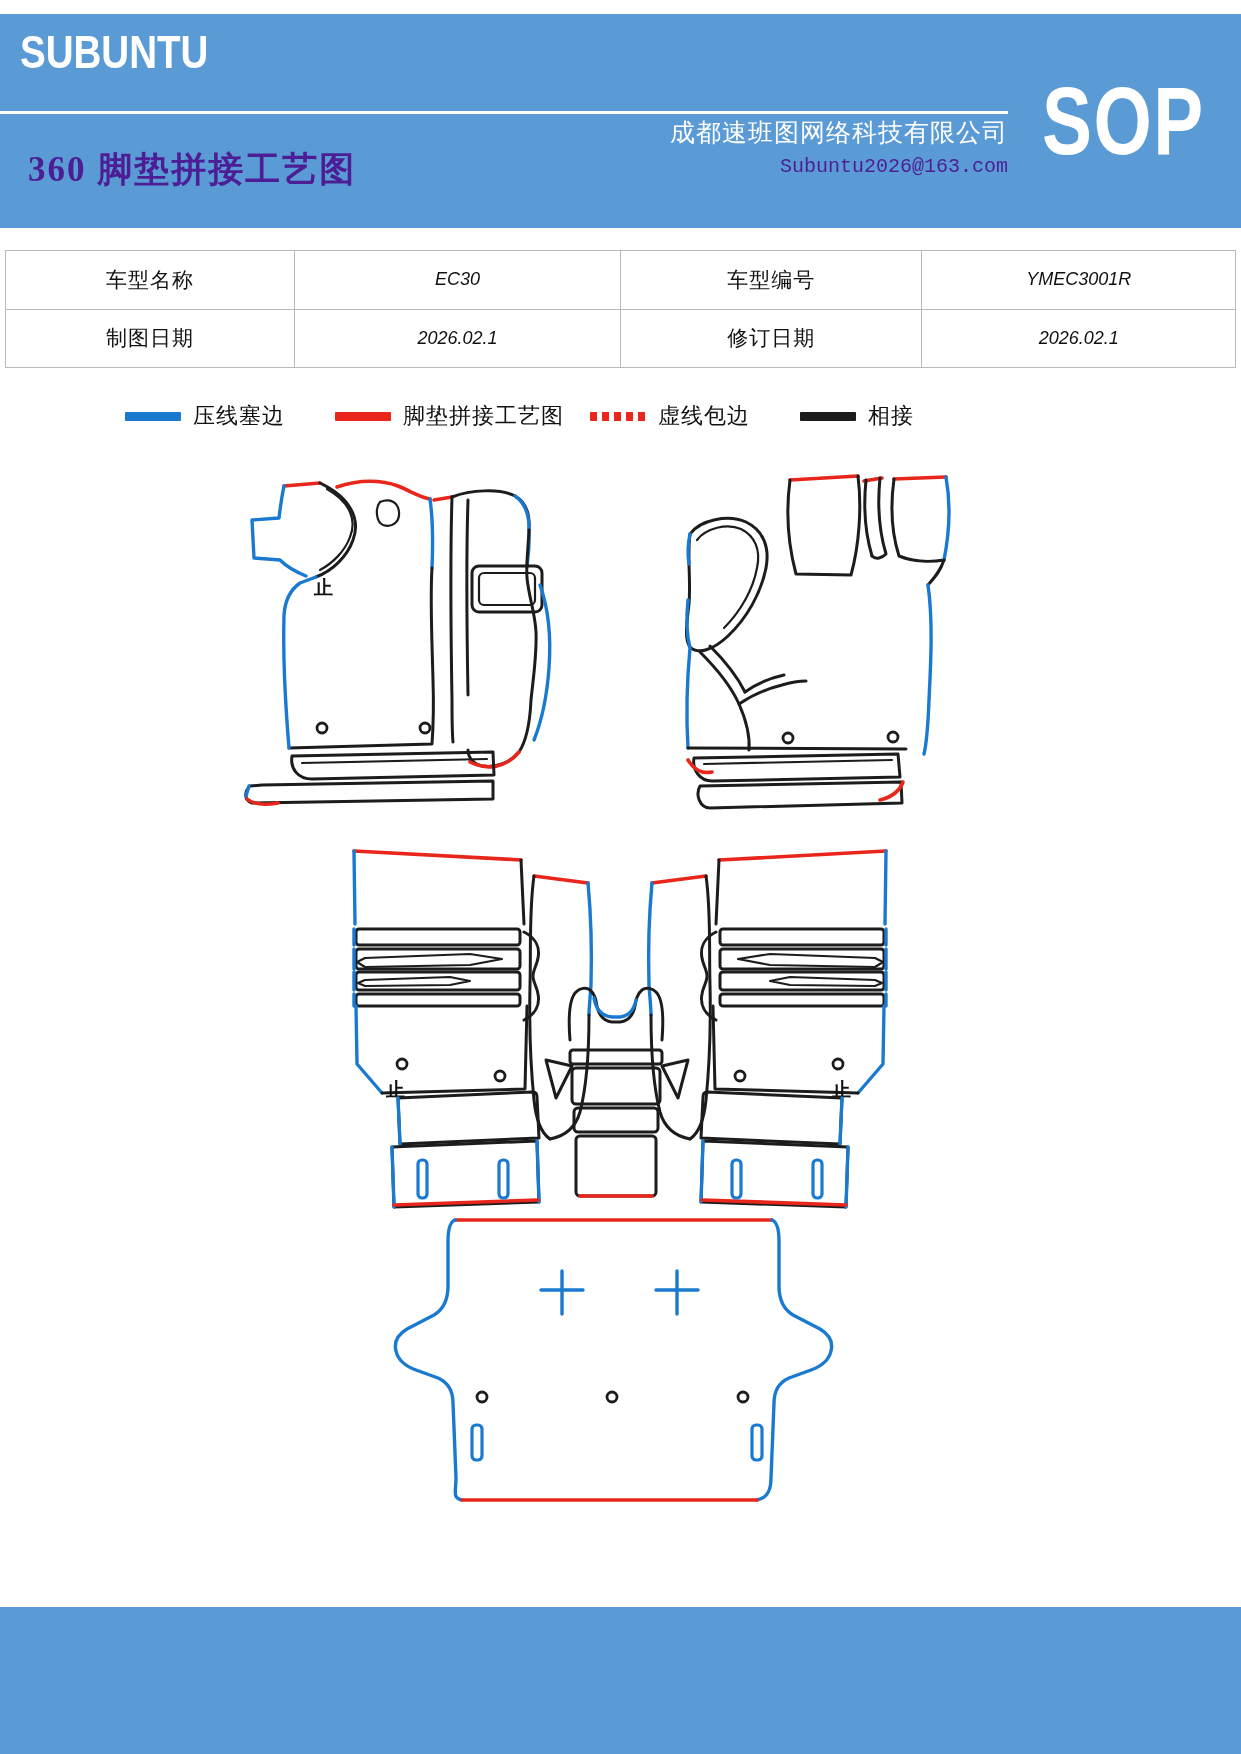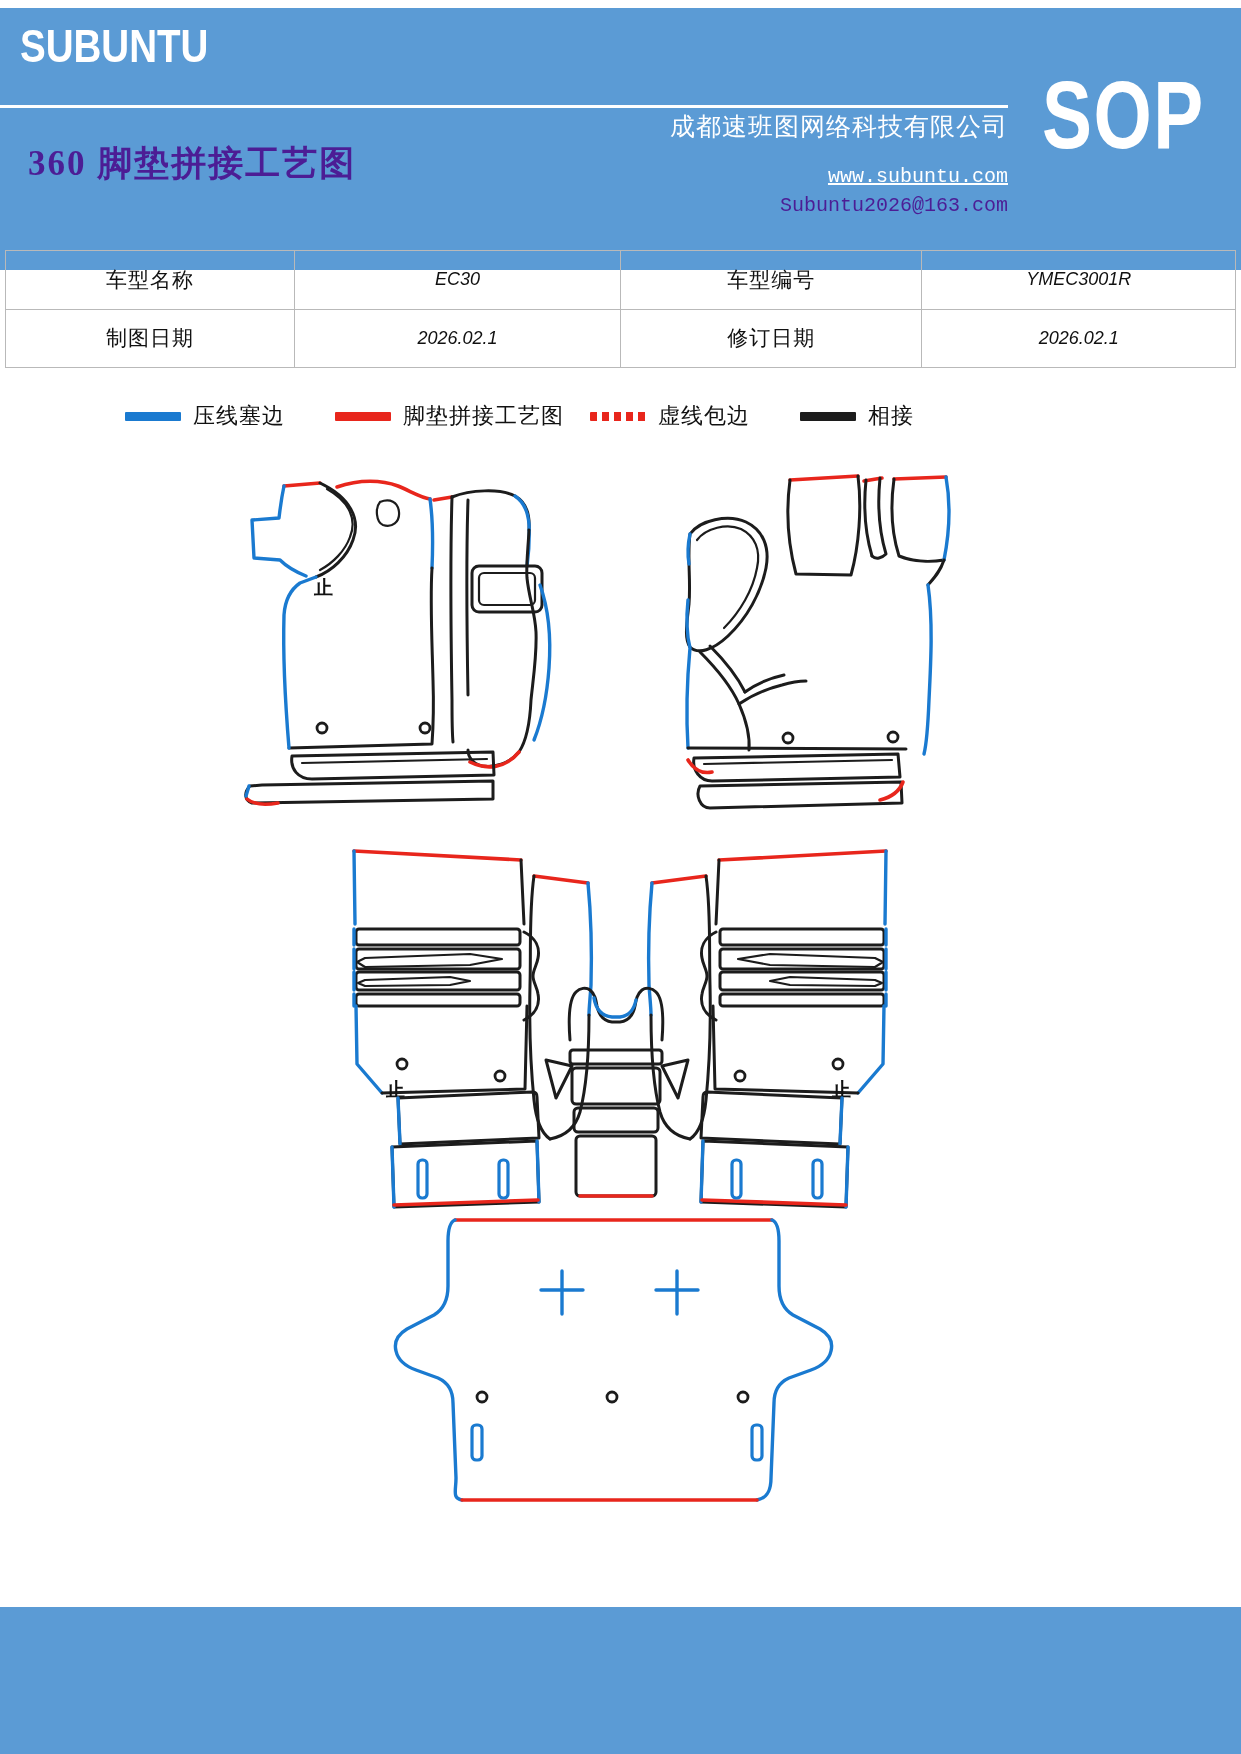--- a/index.html
+++ b/index.html
@@ -14,21 +14,21 @@
   *{margin:0;padding:0;box-sizing:border-box;}
   html,body{background:#fff;}
   body{
     width:1241px;height:1754px;position:relative;overflow:hidden;
     font-family:"Liberation Sans","DejaVu Sans",sans-serif;color:#111;
   }
   .serif{font-family:"Liberation Serif","DejaVu Serif",serif;}
   .mono{font-family:"Liberation Mono","DejaVu Sans Mono",monospace;}
 
   
-  .header{position:absolute;left:0;top:8px;width:1241px;height:262px;background:var(--header-blue);}
+  .header{position:absolute;left:0;top:14px;width:1241px;height:214px;background:var(--header-blue);}
   .brand{position:absolute;left:20px;top:10px;color:#fff;font-size:47px;font-weight:900;
          letter-spacing:0px;transform:scaleX(.82);transform-origin:left top;}
   .header-rule{position:absolute;left:0;top:97px;width:1008px;height:3px;background:#fff;}
   .sop{position:absolute;left:1042px;top:52px;color:#fff;font-size:96px;font-weight:700;
        transform:scaleX(.78);transform-origin:left top;letter-spacing:2px;}
   .doc-title{position:absolute;left:28px;top:132px;color:#4c1d95;font-size:35px;font-weight:700;letter-spacing:2px;}
   .header-right{position:absolute;right:233px;top:102px;width:460px;text-align:right;color:#fff;}
   .header-company{font-size:25px;letter-spacing:1px;}
   .header-site{display:inline-block;margin-top:22px;font-size:20px;color:#fff;text-decoration:underline;}
   .header-mail{margin-top:6px;font-size:20px;color:#4c1d95;}
@@ -66,21 +66,20 @@
 </head>
 <body>
 
 <div class="header">
   <div class="brand">SUBUNTU</div>
   <div class="header-rule"></div>
   <div class="sop">SOP</div>
   <div class="doc-title serif">360 脚垫拼接工艺图</div>
   <div class="header-right">
     <div class="header-company serif">成都速班图网络科技有限公司</div>
-    <div><span class="header-site mono">www.subuntu.com</span></div>
     <div class="header-mail mono">Subuntu2026@163.com</div>
   </div>
 </div>
 
 <table class="info-table">
   <tbody>
       <tr>
     <td class="lab c1">车型名称</td>
     <td class="val c2">EC30</td>
     <td class="lab c3">车型编号</td>

